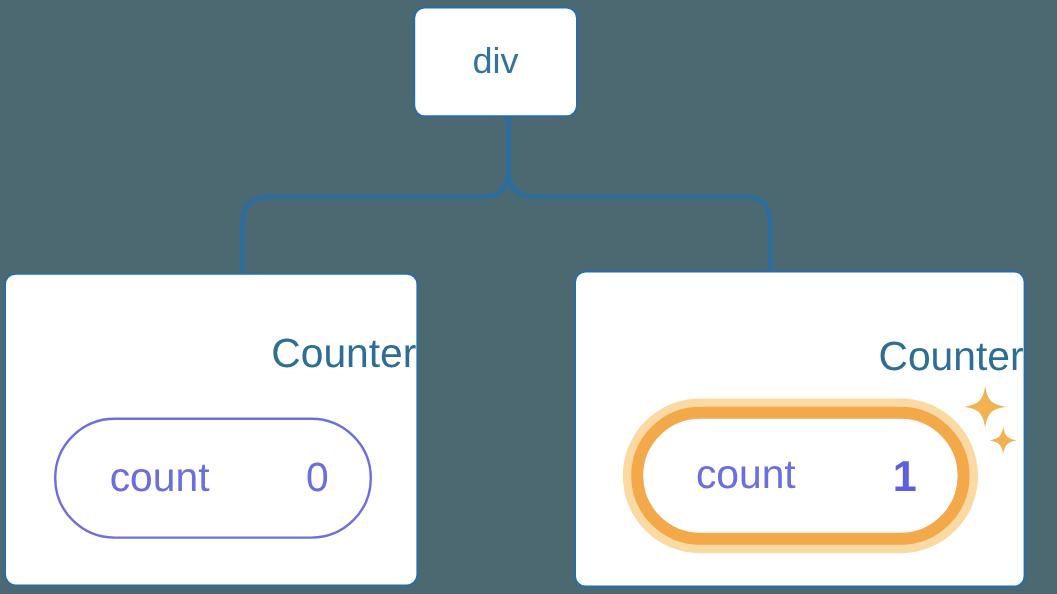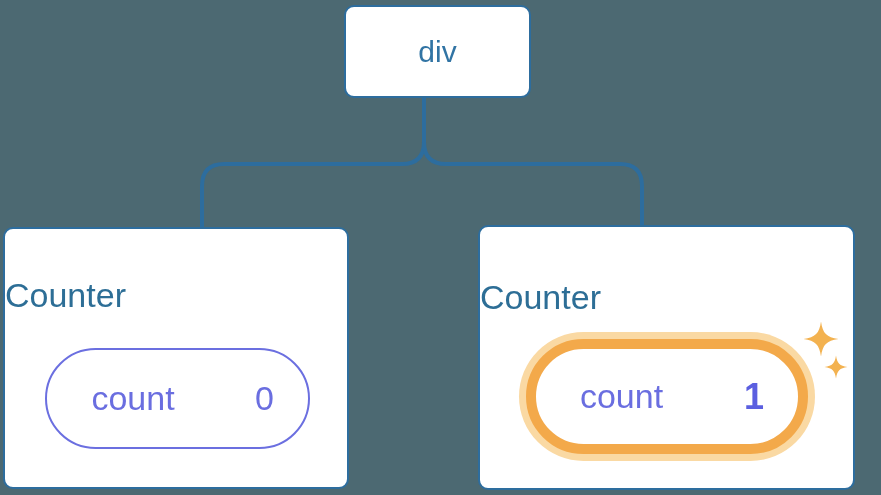--- a/index.html
+++ b/index.html
@@ -13,21 +13,21 @@
   }
   .connectors {
     position: absolute;
     left: 0; top: 0;
     width: 881px; height: 495px;
     pointer-events: none;
   }
   .node-root {
     position: absolute;
     left: 344px; top: 5px;
-    width: 187px; height: 93px;
+    width: 138px; height: 93px;
     background: #ffffff;
     border: 2.5px solid #2d6d9e;
     border-radius: 10px;
     box-sizing: border-box;
     display: flex;
     align-items: center;
     justify-content: center;
     font-size: 30px;
     font-weight: 500;
     color: #3174a4;
@@ -37,21 +37,21 @@
     background: #ffffff;
     border: 2.5px solid #2d6d9e;
     border-radius: 10px;
     box-sizing: border-box;
   }
   .card-left  { left: 3px;   top: 227px; width: 346px; height: 262px; }
   .card-right { left: 478px; top: 225px; width: 377px; height: 265px; }
   .card-title {
     position: absolute;
     left: 0; right: 0;
-    text-align: left;
+    text-align: right;
     font-size: 34px;
     font-weight: 500;
     color: #2d6e96;
     line-height: 40px;
   }
   .card-left  .card-title { top: 46px; }
   .card-right .card-title { top: 50px; }
   .pill {
     position: absolute;
     box-sizing: border-box;

